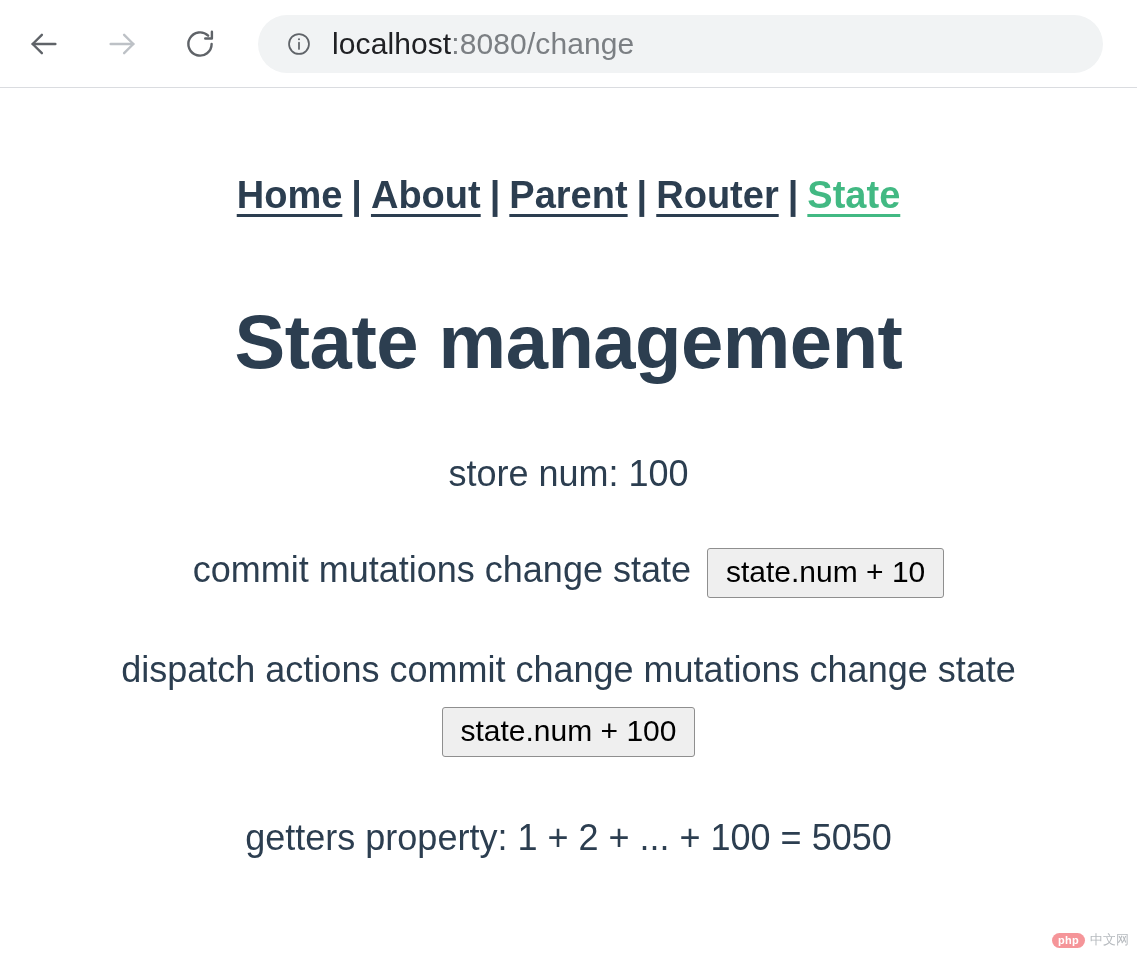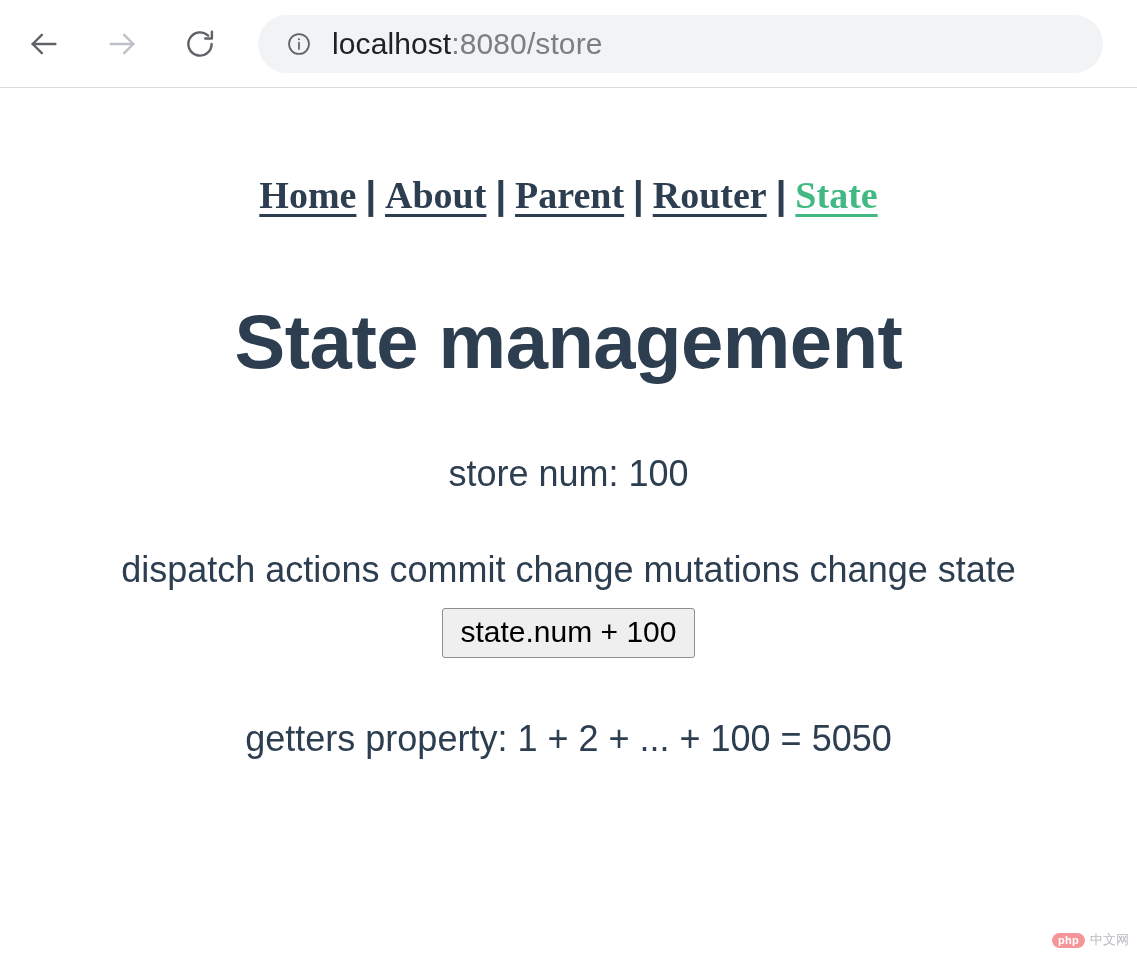--- a/index.html
+++ b/index.html
@@ -94,21 +94,20 @@
     font-weight: bold;
     line-height: 1;
     color: #2c3e50;
     white-space: nowrap;
   }
   .nav-links a {
     color: #2c3e50;
     text-decoration: underline;
     text-underline-offset: 6px;
     text-decoration-thickness: 3px;
-    font-family: Liberation Serif, serif;
   }
   .nav-links a.router-link-active {
     color: #42b983;
   }
   .nav-sep {
     display: inline-block;
     padding: 0 9px;
     font-weight: bold;
     color: #2c3e50;
     text-decoration: none;
@@ -215,35 +214,38 @@
 
   <div class="omnibox" title="localhost:8080/state">
     <span class="site-info-icon">
       <svg width="26" height="26" viewBox="0 0 24 24" fill="none" stroke="#5f6368" stroke-width="1.6">
         <circle cx="12" cy="12" r="9.2"></circle>
         <circle cx="12" cy="7.6" r="0.95" fill="#5f6368" stroke="none"></circle>
         <line x1="12" y1="10.8" x2="12" y2="16.6" stroke-linecap="round"></line>
       </svg>
     </span>
     <span class="url-text">
-      <span class="url-host">localhost</span><span class="url-rest">:8080/store</span>
+      <span class="url-host">localhost</span><span class="url-rest">:8080/change</span>
     </span>
   </div>
 </div>
 
 <div class="page">
 
   <div class="nav-links">
     <a href="#">Home</a><span class="nav-sep">|</span><a href="#">About</a><span class="nav-sep">|</span><a href="#">Parent</a><span class="nav-sep">|</span><a href="#">Router</a><span class="nav-sep">|</span><a href="#" class="router-link-active">State</a>
   </div>
 
   <h1 class="page-title">State management</h1>
 
   <div class="line line-store">store num: 100</div>
 
+  <div class="line line-commit">
+    <span>commit mutations change state</span><button class="demo-btn">state.num + 10</button>
+  </div>
 
   <div class="line line-dispatch">
     <div>dispatch actions commit change mutations change state</div>
     <button class="demo-btn demo-btn-block">state.num + 100</button>
   </div>
 
   <div class="line line-getters">getters property: 1 + 2 + ... + 100 = 5050</div>
 
   <div class="watermark">
     <span class="wm-badge">php</span>

